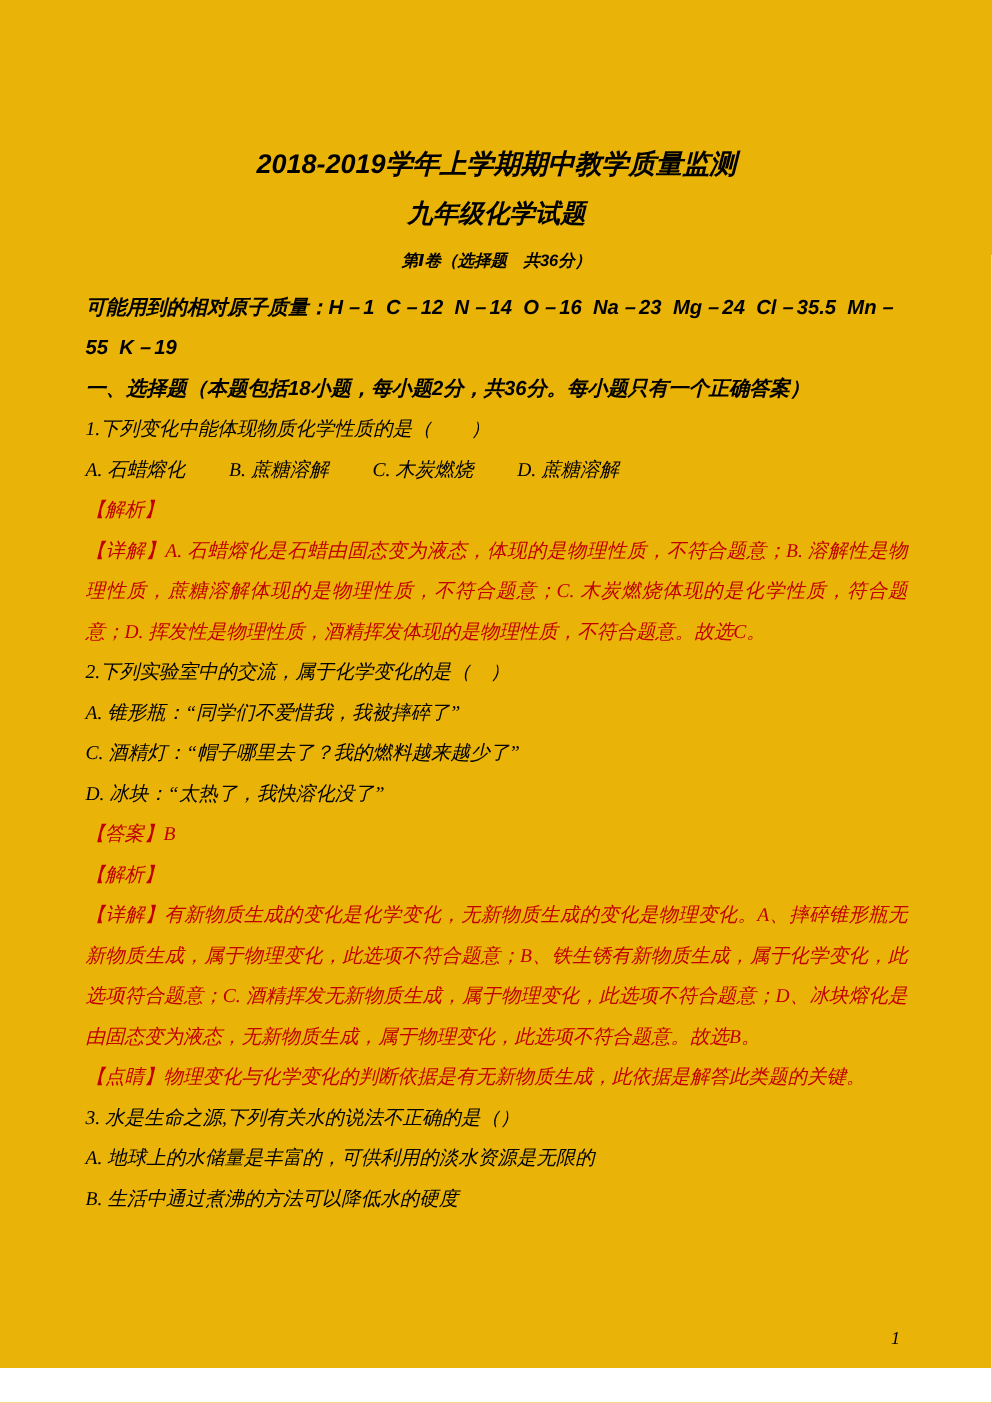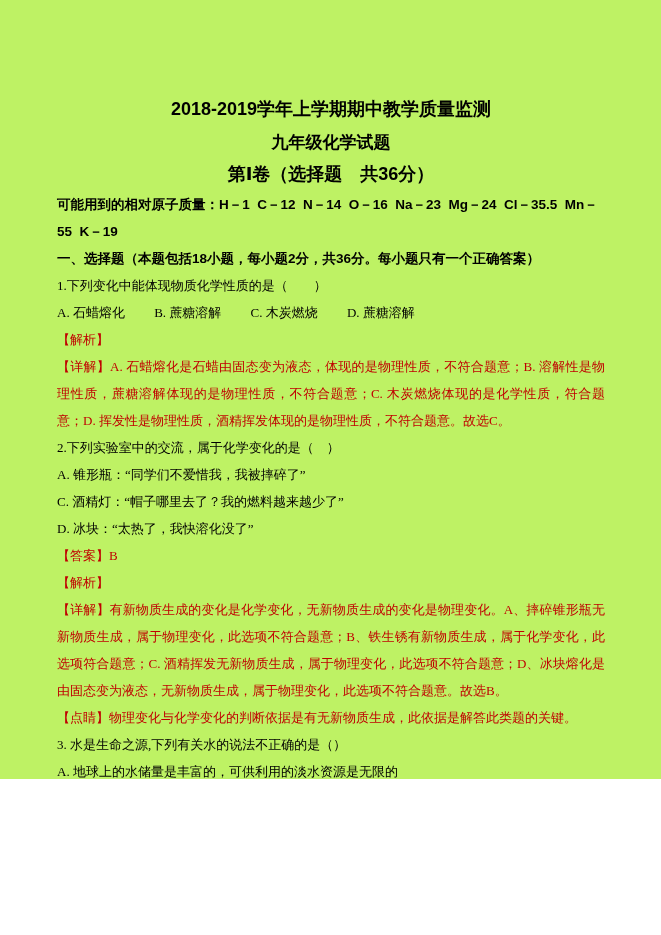--- a/index.html
+++ b/index.html
@@ -1,34 +1,35 @@
 <!DOCTYPE html>
 <html lang="zh" style="--answer-red: #c00000;"><head>
 <meta charset="utf-8">
 <style>
   html, body { margin: 0; padding: 0; background: #ffffff; }
   .sheet {
     position: relative;
     width: 661px;
-    height: 779px;
-    background: #bef264;
+    height: 912px;
+    background: #eab308;
     overflow: hidden;
     color: #000000;
     font-family: "Liberation Serif", "DejaVu Serif", serif;
+    font-style: italic;
   }
   .content { padding: 97px 56px 0 57px; }
 
   .title, .subtitle, .kicker {
     font-family: "Liberation Sans", "DejaVu Sans", sans-serif;
     font-weight: bold;
     text-align: center;
   }
   .title    { font-size: 18px; line-height: 24px; margin: 0 0 10px 0; }
   .subtitle { font-size: 17px; line-height: 24px; margin: 0 0 8px 0; }
-  .kicker   { font-size: 18px; line-height: 22px; margin: 0 0 6px 0; }
+  .kicker   { font-size: 11px; line-height: 22px; margin: 0 0 6px 0; }
 
   p { margin: 0; font-size: 13px; line-height: 27px; }
   .bold {
     font-family: "Liberation Sans", "DejaVu Sans", sans-serif;
     font-weight: bold;
     font-size: 13.5px;
   }
   .prewrap { white-space: pre-wrap; }
   .red { color: var(--answer-red, #c00000); }
   .justify { text-align: justify; }

